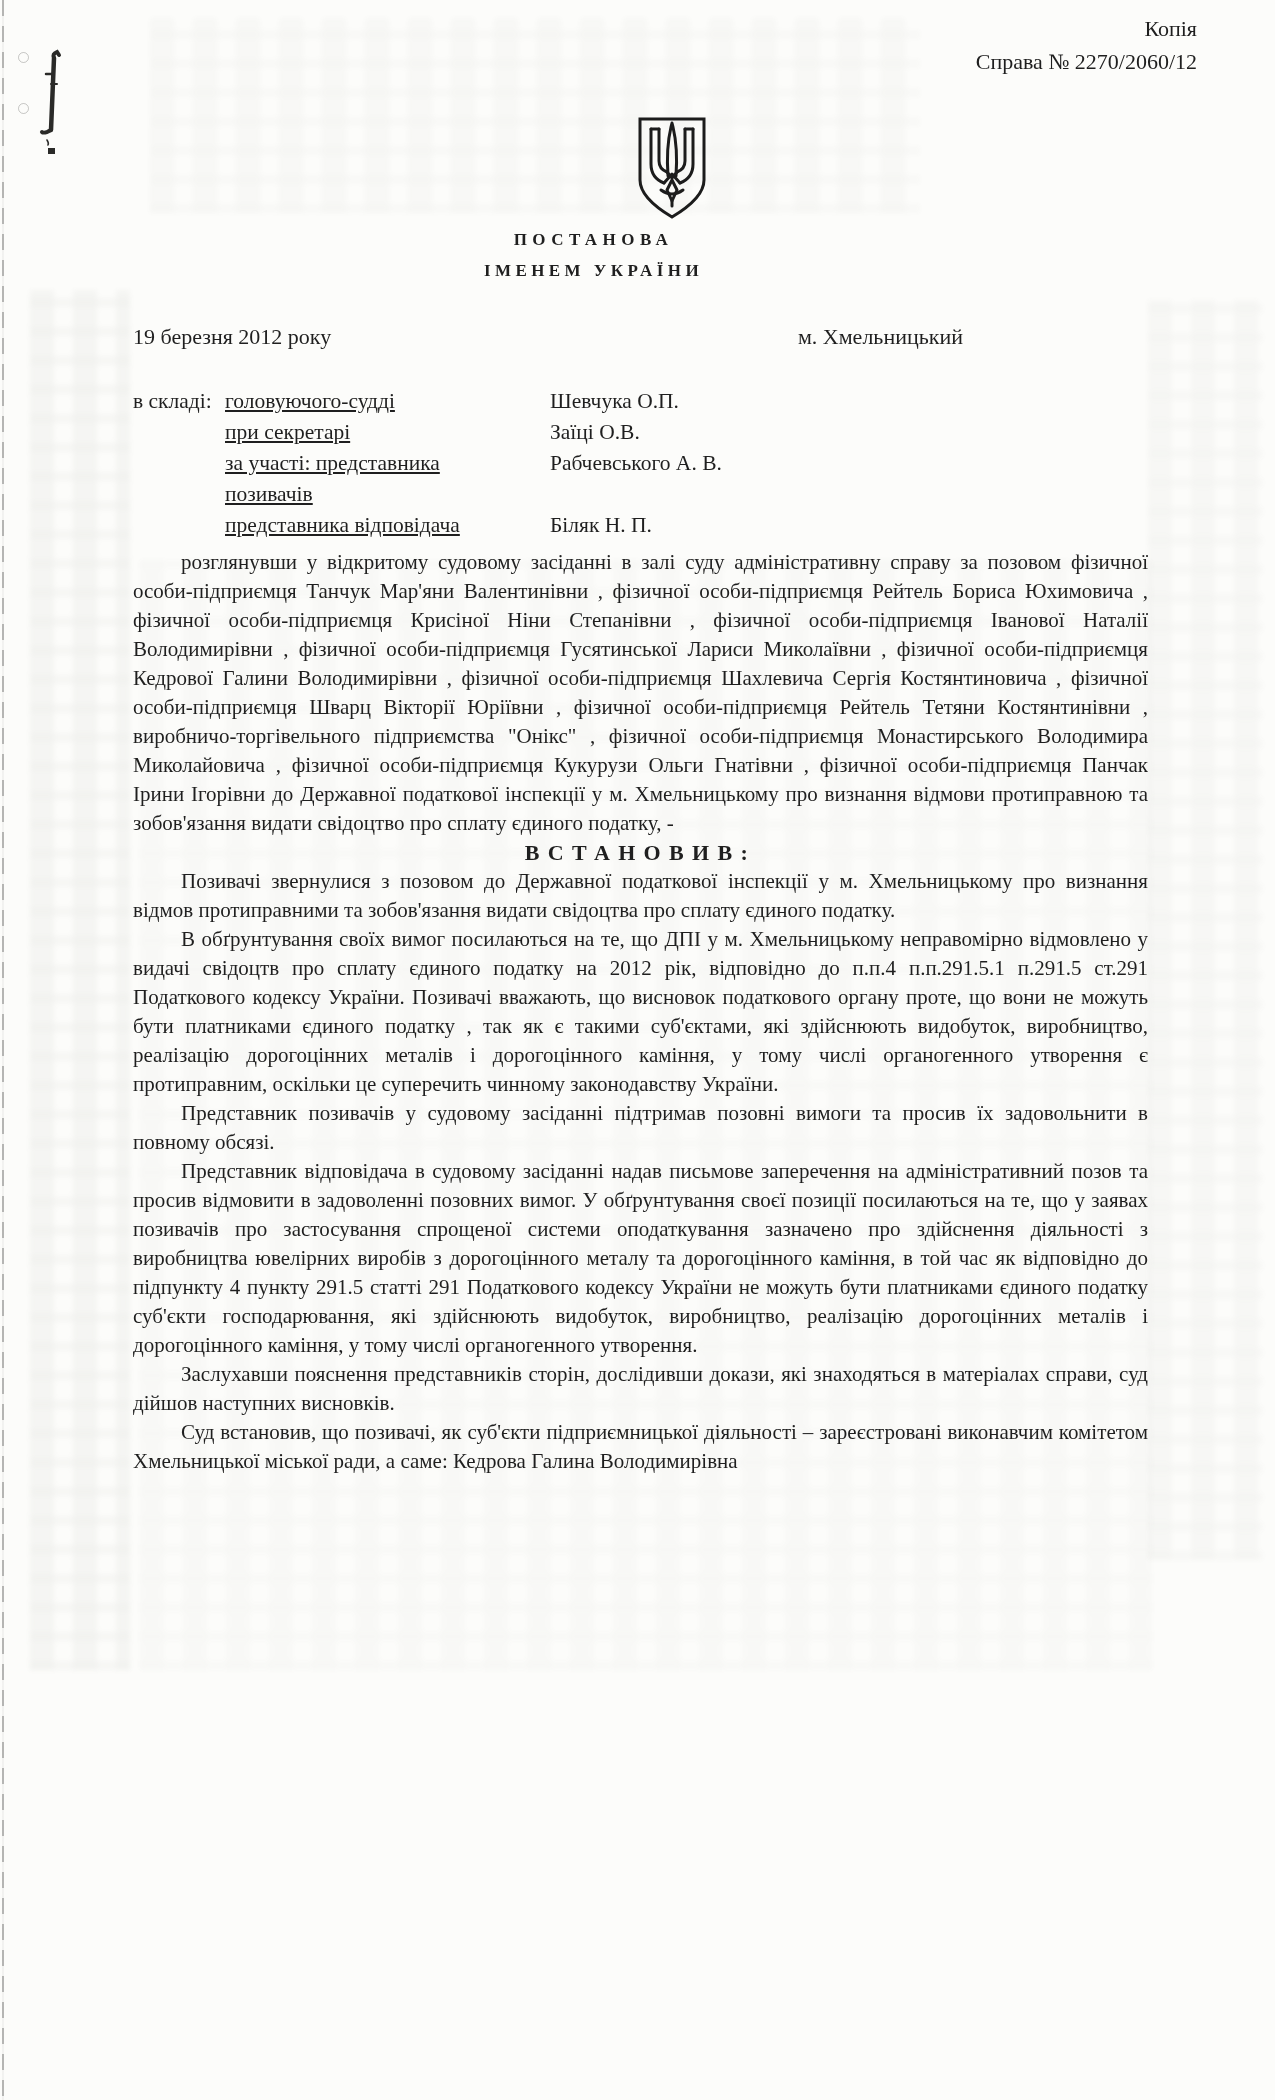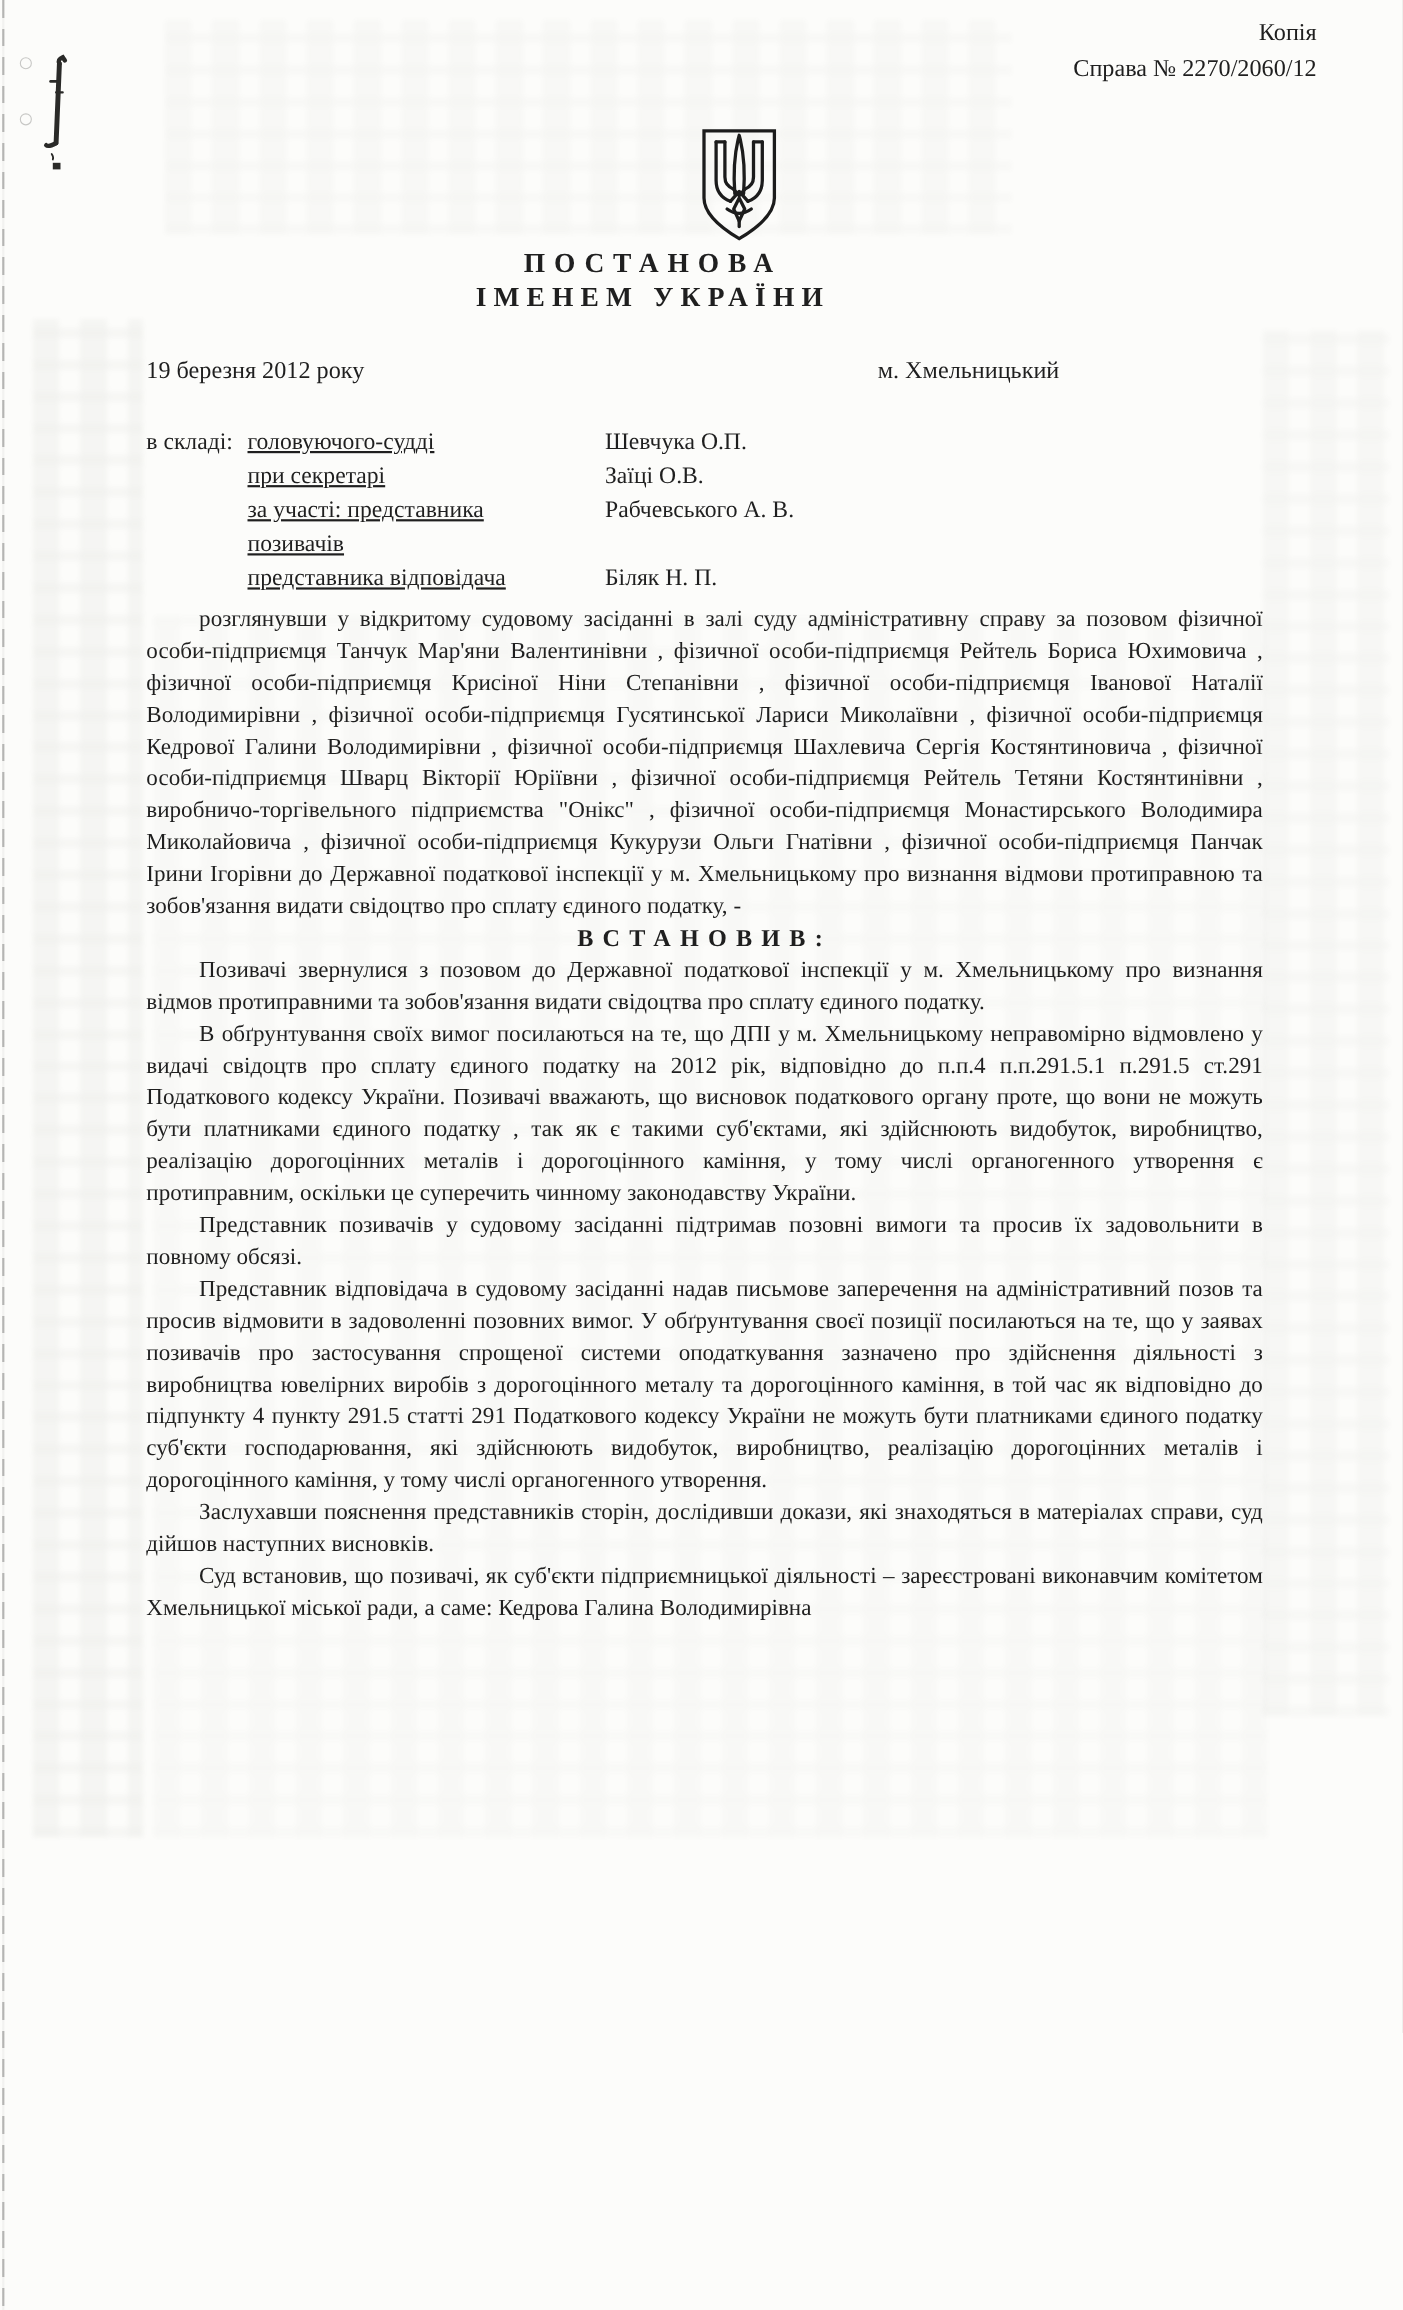--- a/index.html
+++ b/index.html
@@ -35,21 +35,21 @@
   .g3{left:140px;top:560px;width:1012px;height:1110px;opacity:.038;}
   .g4{left:1148px;top:300px;width:115px;height:1260px;opacity:.06;}
   
   .stamp{
     position:absolute;top:12px;right:105px;
     text-align:right;font-size:22px;line-height:33px;
   }
   .emblem{position:absolute;left:634px;top:114px;width:76px;height:108px;}
   .doc-title{
     position:absolute;top:224px;left:0;width:1187px;text-align:center;
-    font-weight:bold;font-size:25px;line-height:31px;
+    font-weight:bold;font-size:17px;line-height:31px;
   }
   .doc-title .t1{letter-spacing:.32em;}
   .doc-title .t2{letter-spacing:.26em;}
   .dateline{
     position:absolute;top:324px;left:133px;width:830px;
     display:flex;justify-content:space-between;font-size:22px;
   }
   .court{position:absolute;top:352px;left:133px;font-size:22px;}
   
   .composition{position:absolute;top:386px;left:133px;font-size:21.5px;}

